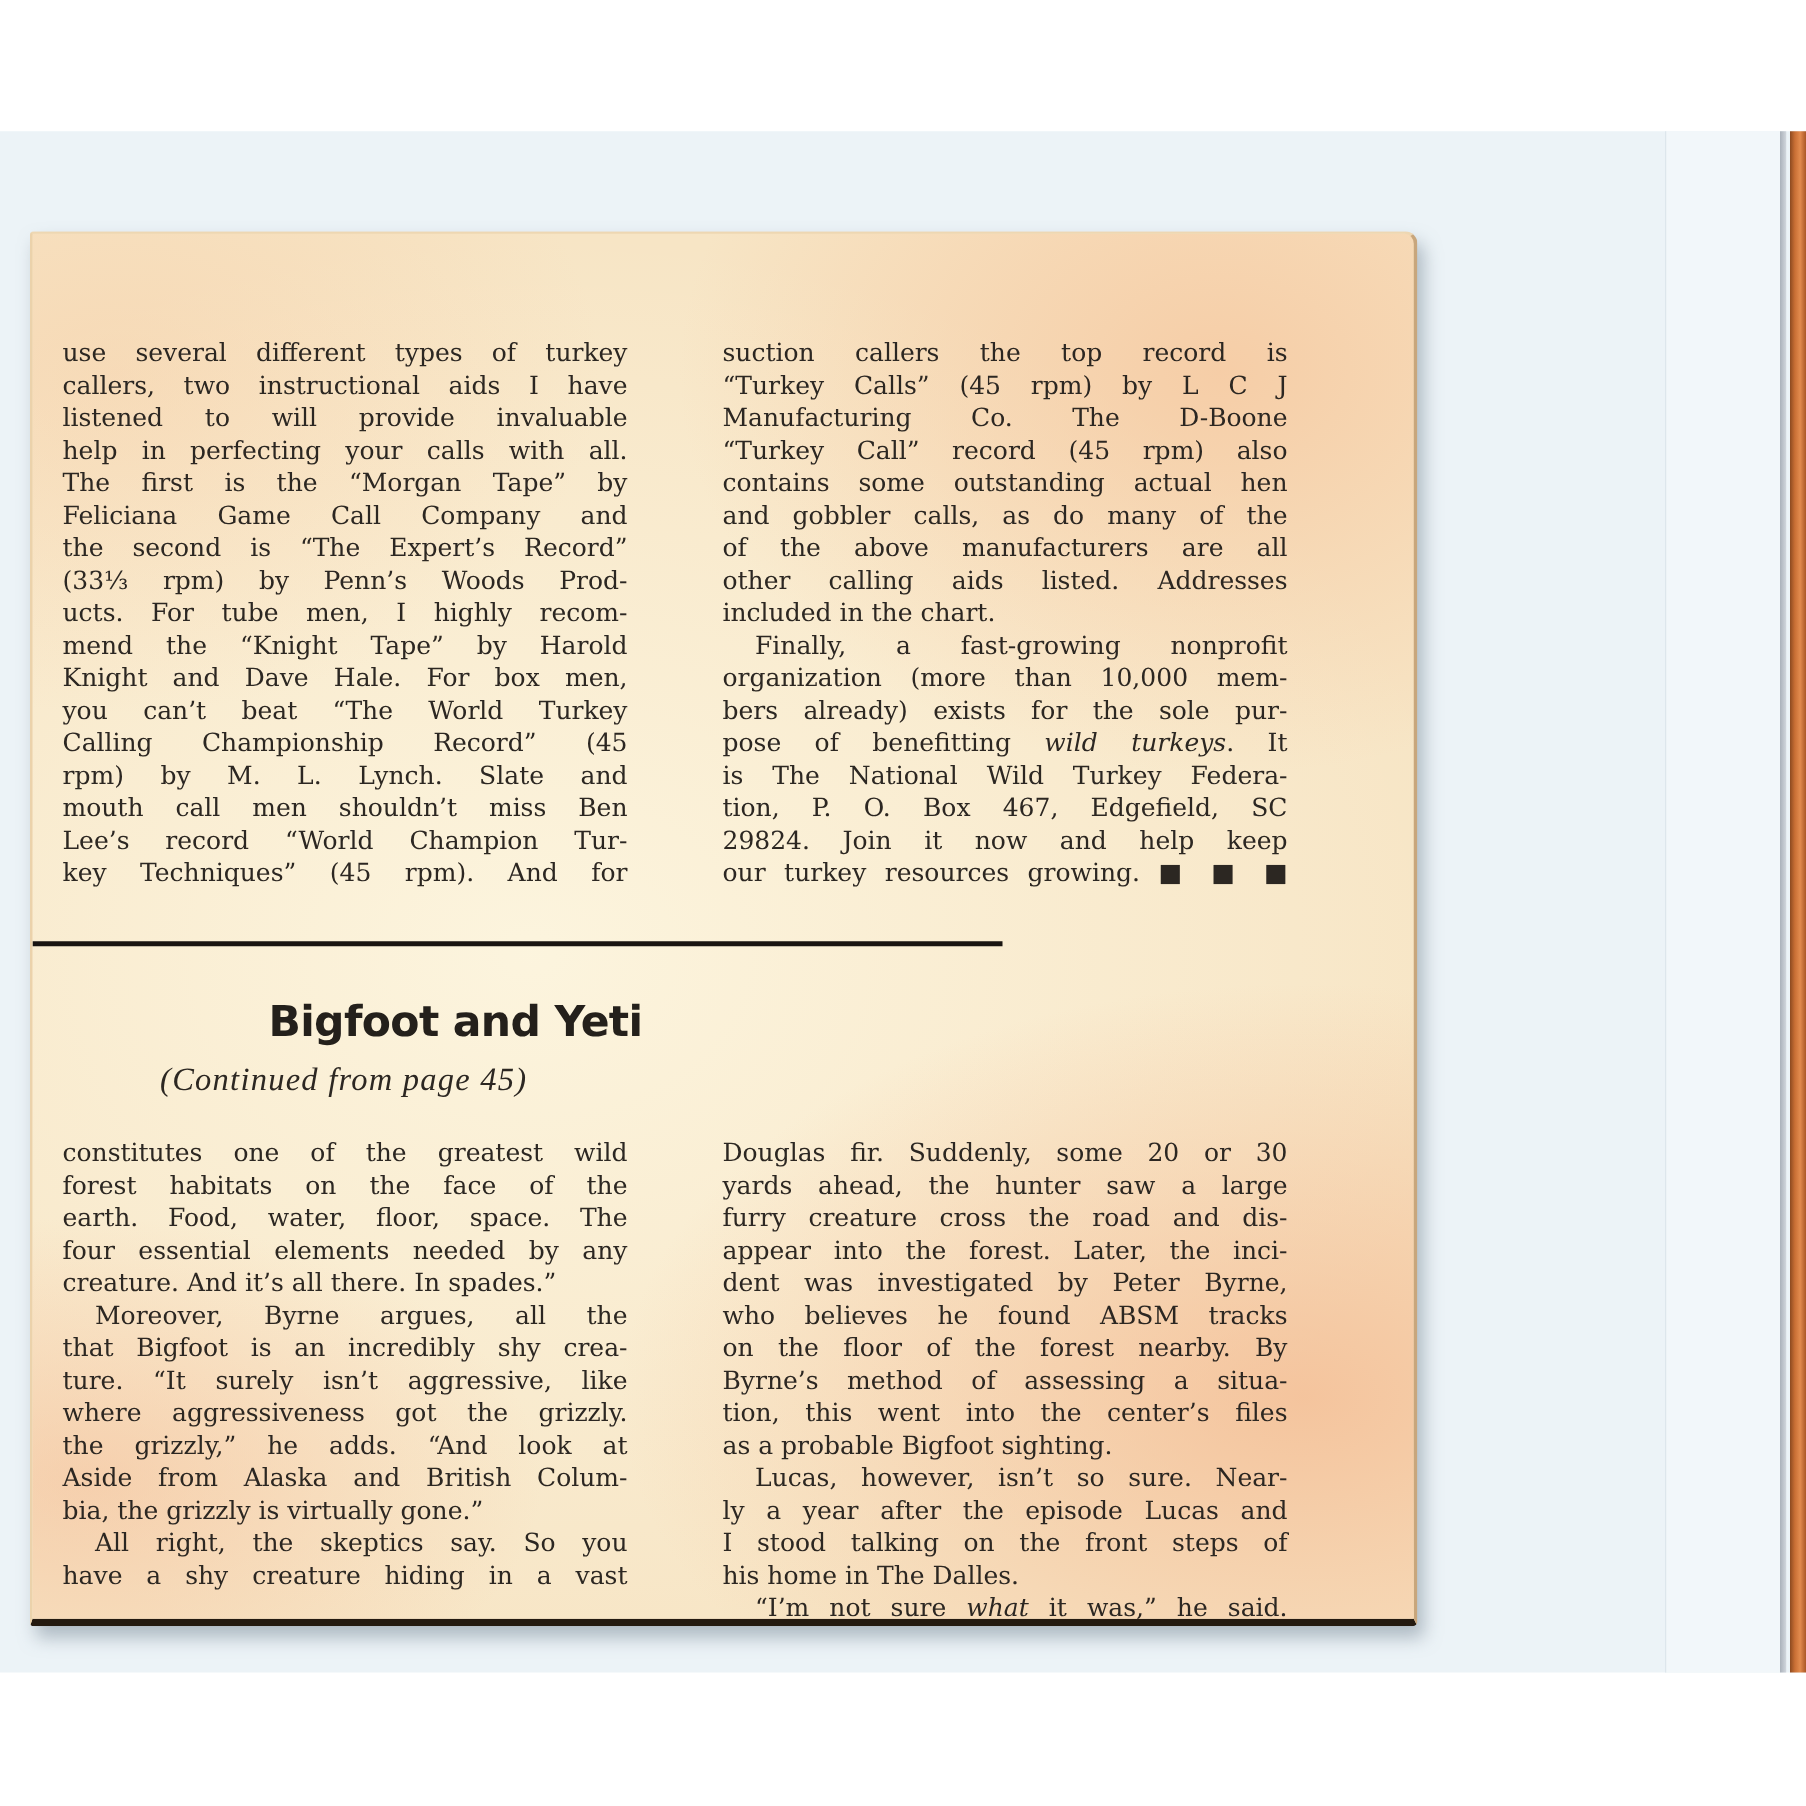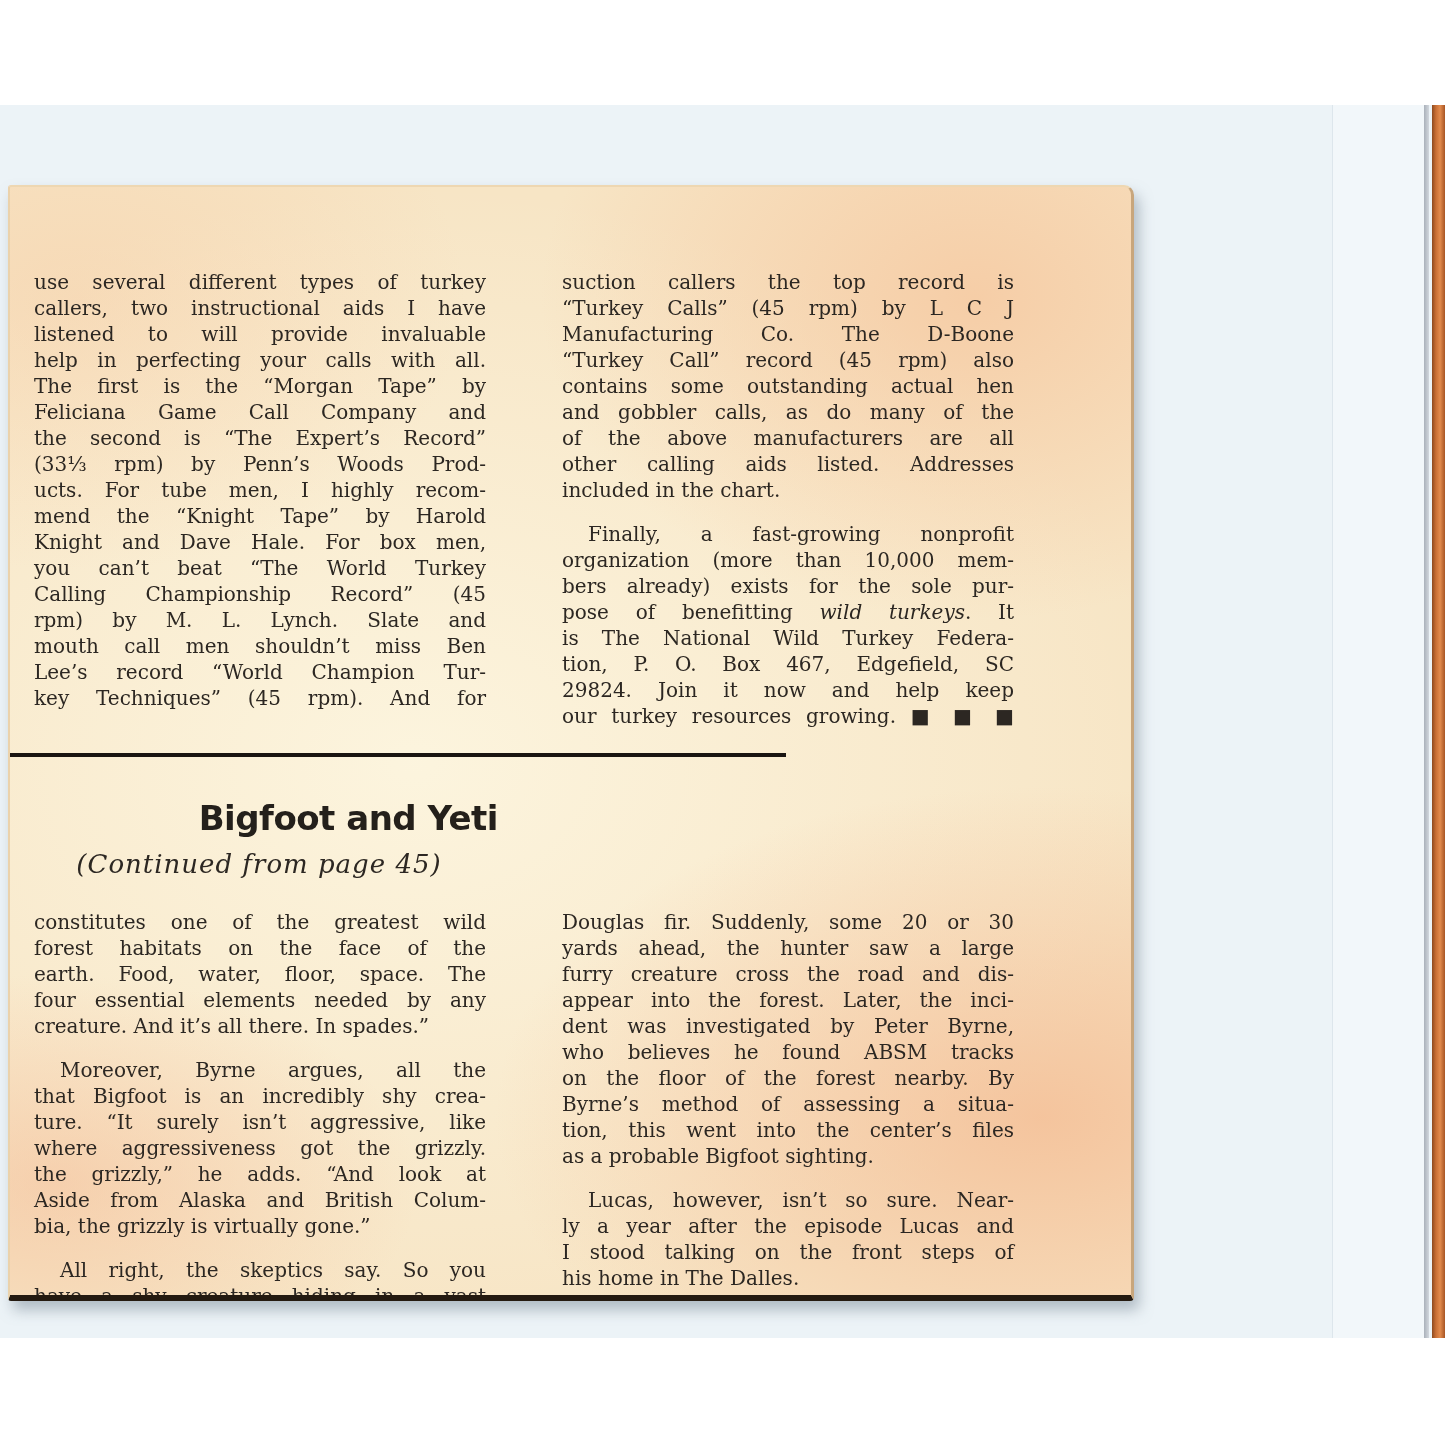--- a/index.html
+++ b/index.html
@@ -21,68 +21,67 @@
   .line-gray{
     position:absolute;left:1424px;top:0;width:5px;height:100%;
     background:linear-gradient(90deg,#aab1ba,#d2d7dd);
   }
   .strip-orange{
     position:absolute;left:1432px;top:0;width:13px;height:100%;
     background:linear-gradient(90deg,#8d4a20 0%,#c96f35 30%,#e28b4e 62%,#a85524 100%);
   }
   
   .paper{
-    position:absolute;left:8px;top:185px;width:1105px;height:1108px;
+    position:absolute;left:24px;top:185px;width:1105px;height:1108px;
     overflow:hidden;
     border-radius:3px 10px 4px 3px;
     background:
       radial-gradient(ellipse 620px 460px at 86% 10%, rgba(245,186,142,.55), transparent 70%),
       radial-gradient(ellipse 760px 460px at 92% 84%, rgba(243,176,133,.62), transparent 72%),
       radial-gradient(ellipse 520px 300px at 4% 90%,  rgba(244,184,146,.50), transparent 70%),
       radial-gradient(ellipse 540px 380px at 6% 10%,  rgba(246,199,158,.38), transparent 72%),
       radial-gradient(ellipse 980px 740px at 36% 52%, rgba(253,247,226,.85), transparent 78%),
       var(--paper_base,#f7e5c5);
     border-top:2px solid #eed7b2;
     border-left:2px solid #eBD2ab;
     border-right:3px solid #c8a67c;
     border-bottom:6px solid #241a10;
     box-shadow:5px 9px 14px rgba(118,133,148,.5);
-    padding-left:16px;
   }
   .paper::after{ 
     content:"";position:absolute;left:0;bottom:-6px;width:122px;height:6px;
     background:#9c7a52;
   }
   .col{
     position:absolute;width:452px;
     font-size:20px;color:var(--ink,#2c2722);
   }
   .tline{
     height:26px;line-height:26px;
     text-align:justify;text-align-last:justify;
     -moz-text-align-last:justify;
     white-space:normal;
   }
   .tline.end{text-align-last:left;-moz-text-align-last:left;}
-  .tline.ind{text-indent:26px;margin-top:18px;}
+  .tline.ind{text-indent:26px;}
   .divider{
     position:absolute;left:0;top:566px;width:776px;height:4px;
     background:var(--rule,#1a1511);
   }
   .headline{
     position:absolute;left:10px;top:610px;width:478px;height:42px;
     text-align:right;
     font-family:"DejaVu Sans","Liberation Sans",sans-serif;
     font-weight:700;font-size:34px;line-height:42px;letter-spacing:-0.5px;
     color:#24201b;
   }
   .continued{
     position:absolute;left:10px;top:660px;width:478px;
     text-align:center;font-style:italic;font-size:26px;line-height:34px;
-    color:#2c2722;letter-spacing:1px;
+    color:#2c2722;letter-spacing:1px;font-family:Liberation Serif, serif;
   }
   #top-left   {left:24px; top:82px;}
   #top-right  {left:552px;top:82px;}
   #bottom-left{left:24px; top:722px;}
   #bottom-right{left:552px;top:722px;}
 </style>
 </head>
 <body>
 
 <div class="band-blue">

